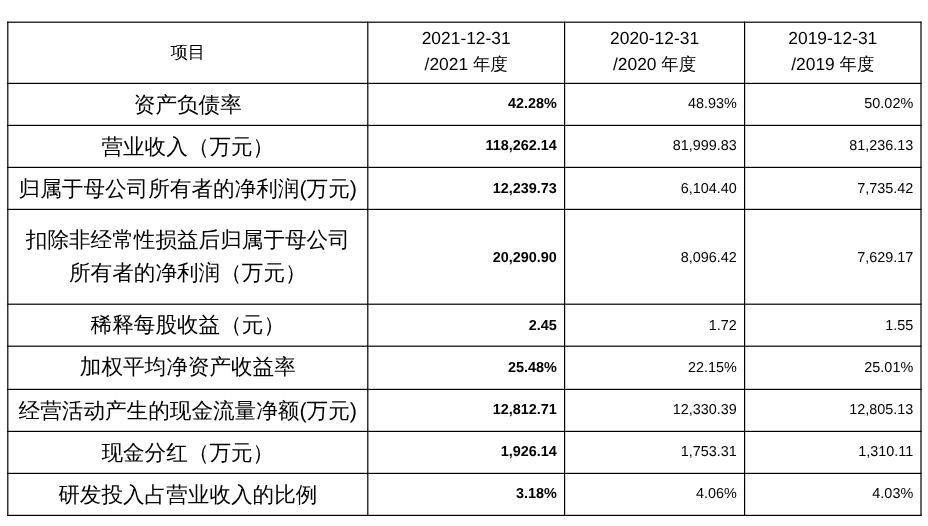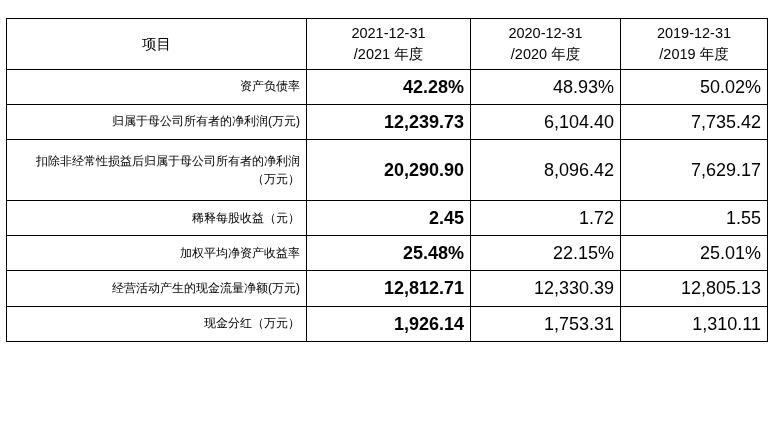--- a/index.html
+++ b/index.html
@@ -46,26 +46,26 @@
     text-align: center;
     font-weight: bold;
     font-size: 15px;
     padding-top: 7px;
     padding-bottom: 7px;
   }
   thead td .l1 { display: block; }
   thead td .l2 { display: block; }
 
   tbody td.label {
-    text-align: right;
-    font-size: 12px;
+    text-align: center;
+    font-size: 18px;
   }
   tbody td.val {
     text-align: right;
-    font-size: 18px;
+    font-size: 12px;
     padding-left: 24px;
   }
   tbody td.val.bold {
     font-weight: bold;
   }
   tr.tall td { padding-top: 12px; padding-bottom: 12px; }
   tr.twoline td.label { line-height: 1.5; }
 </style>
 </head>
 <body>
@@ -98,20 +98,26 @@
       </tr>
     </thead>
     <tbody>
       <tr>
         <td class="label">资产负债率</td>
         <td class="val bold">42.28%</td>
         <td class="val">48.93%</td>
         <td class="val">50.02%</td>
       </tr>
       <tr>
+        <td class="label">营业收入（万元）</td>
+        <td class="val bold">118,262.14</td>
+        <td class="val">81,999.83</td>
+        <td class="val">81,236.13</td>
+      </tr>
+      <tr>
         <td class="label">归属于母公司所有者的净利润(万元)</td>
         <td class="val bold">12,239.73</td>
         <td class="val">6,104.40</td>
         <td class="val">7,735.42</td>
       </tr>
       <tr class="tall twoline">
         <td class="label">扣除非经常性损益后归属于母公司所有者的净利润（万元）</td>
         <td class="val bold">20,290.90</td>
         <td class="val">8,096.42</td>
         <td class="val">7,629.17</td>
@@ -133,15 +139,21 @@
         <td class="val bold">12,812.71</td>
         <td class="val">12,330.39</td>
         <td class="val">12,805.13</td>
       </tr>
       <tr>
         <td class="label">现金分红（万元）</td>
         <td class="val bold">1,926.14</td>
         <td class="val">1,753.31</td>
         <td class="val">1,310.11</td>
       </tr>
+      <tr>
+        <td class="label">研发投入占营业收入的比例</td>
+        <td class="val bold">3.18%</td>
+        <td class="val">4.06%</td>
+        <td class="val">4.03%</td>
+      </tr>
     </tbody>
   </table>
 </div>
 
 </body></html>

